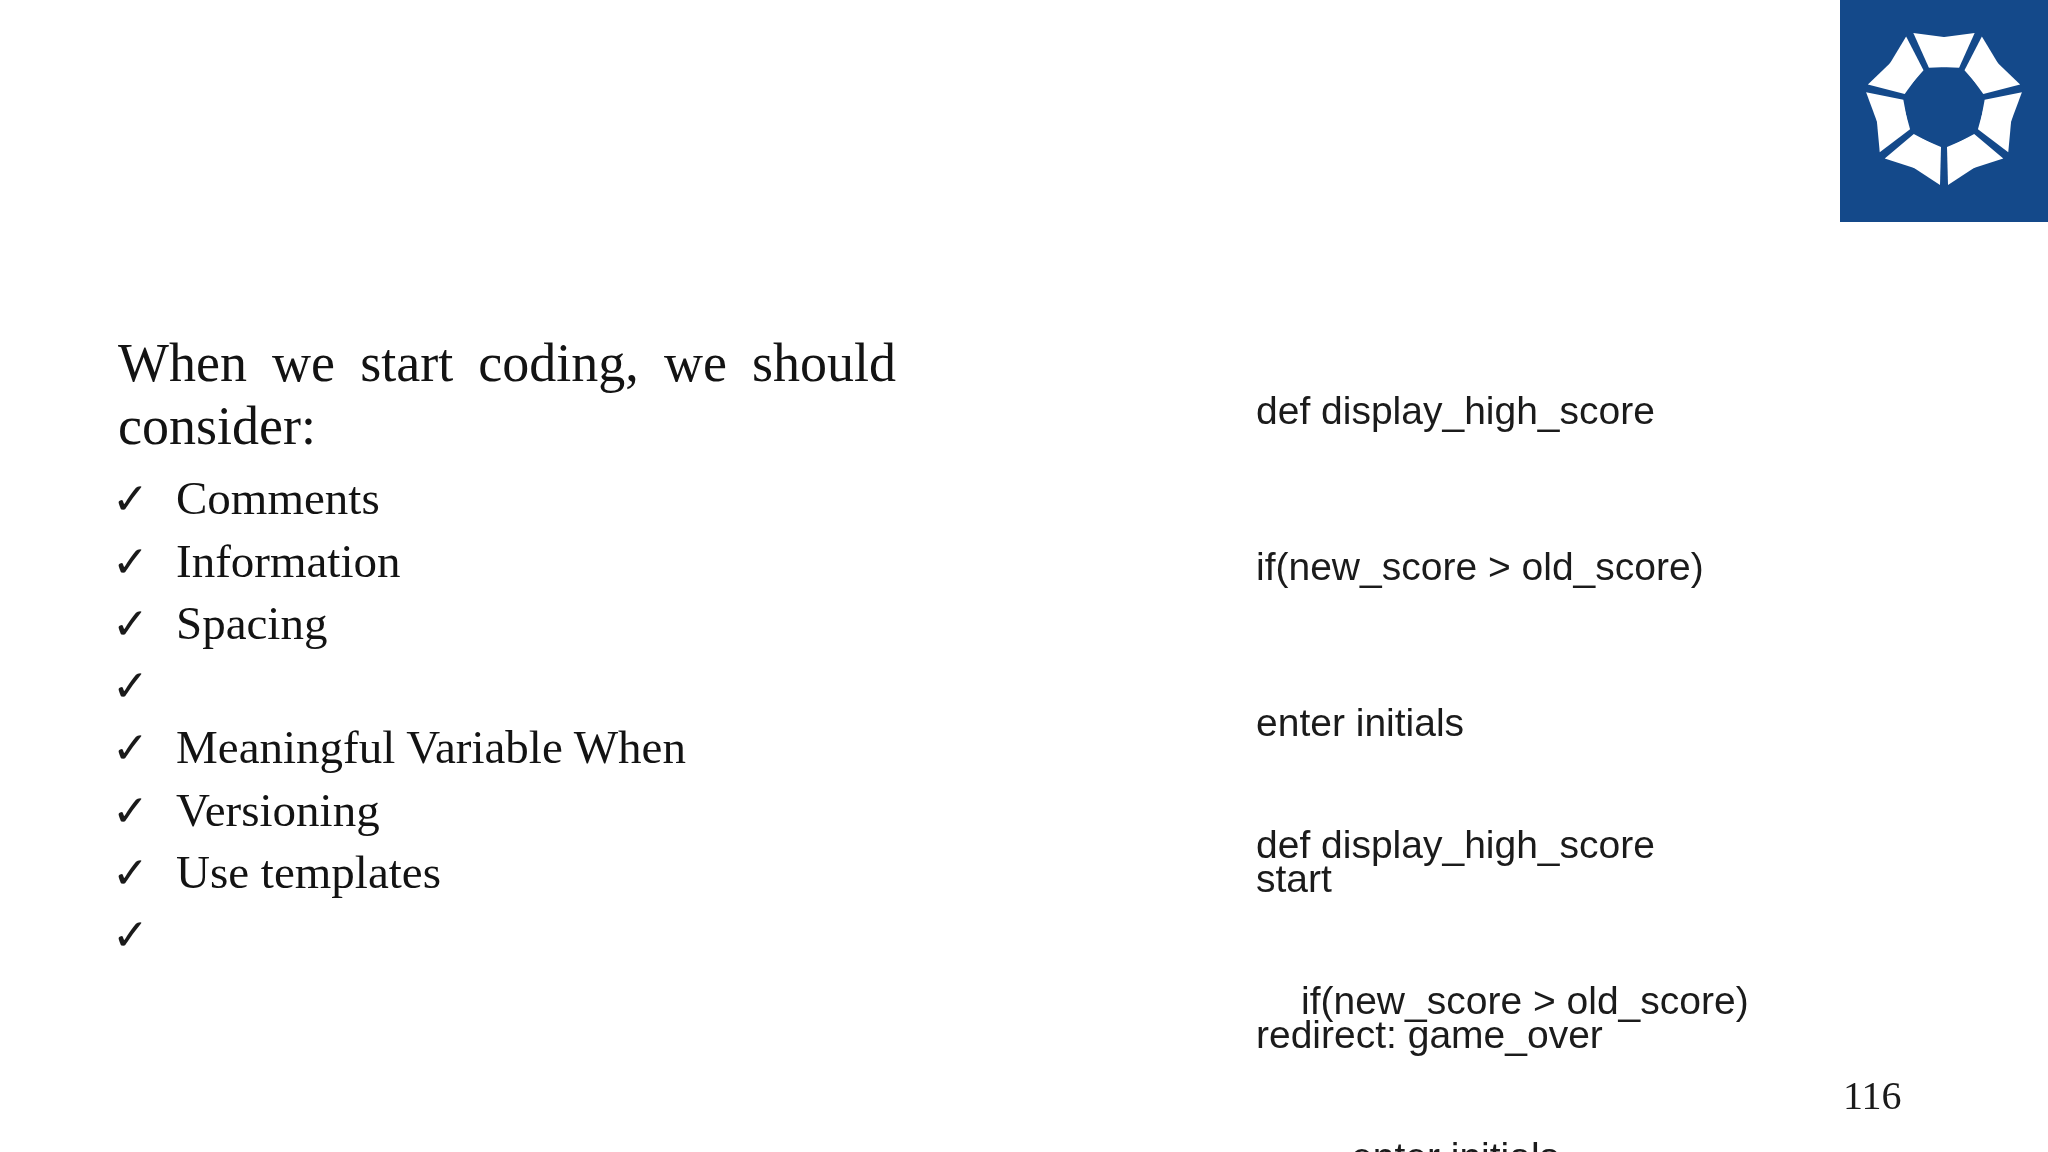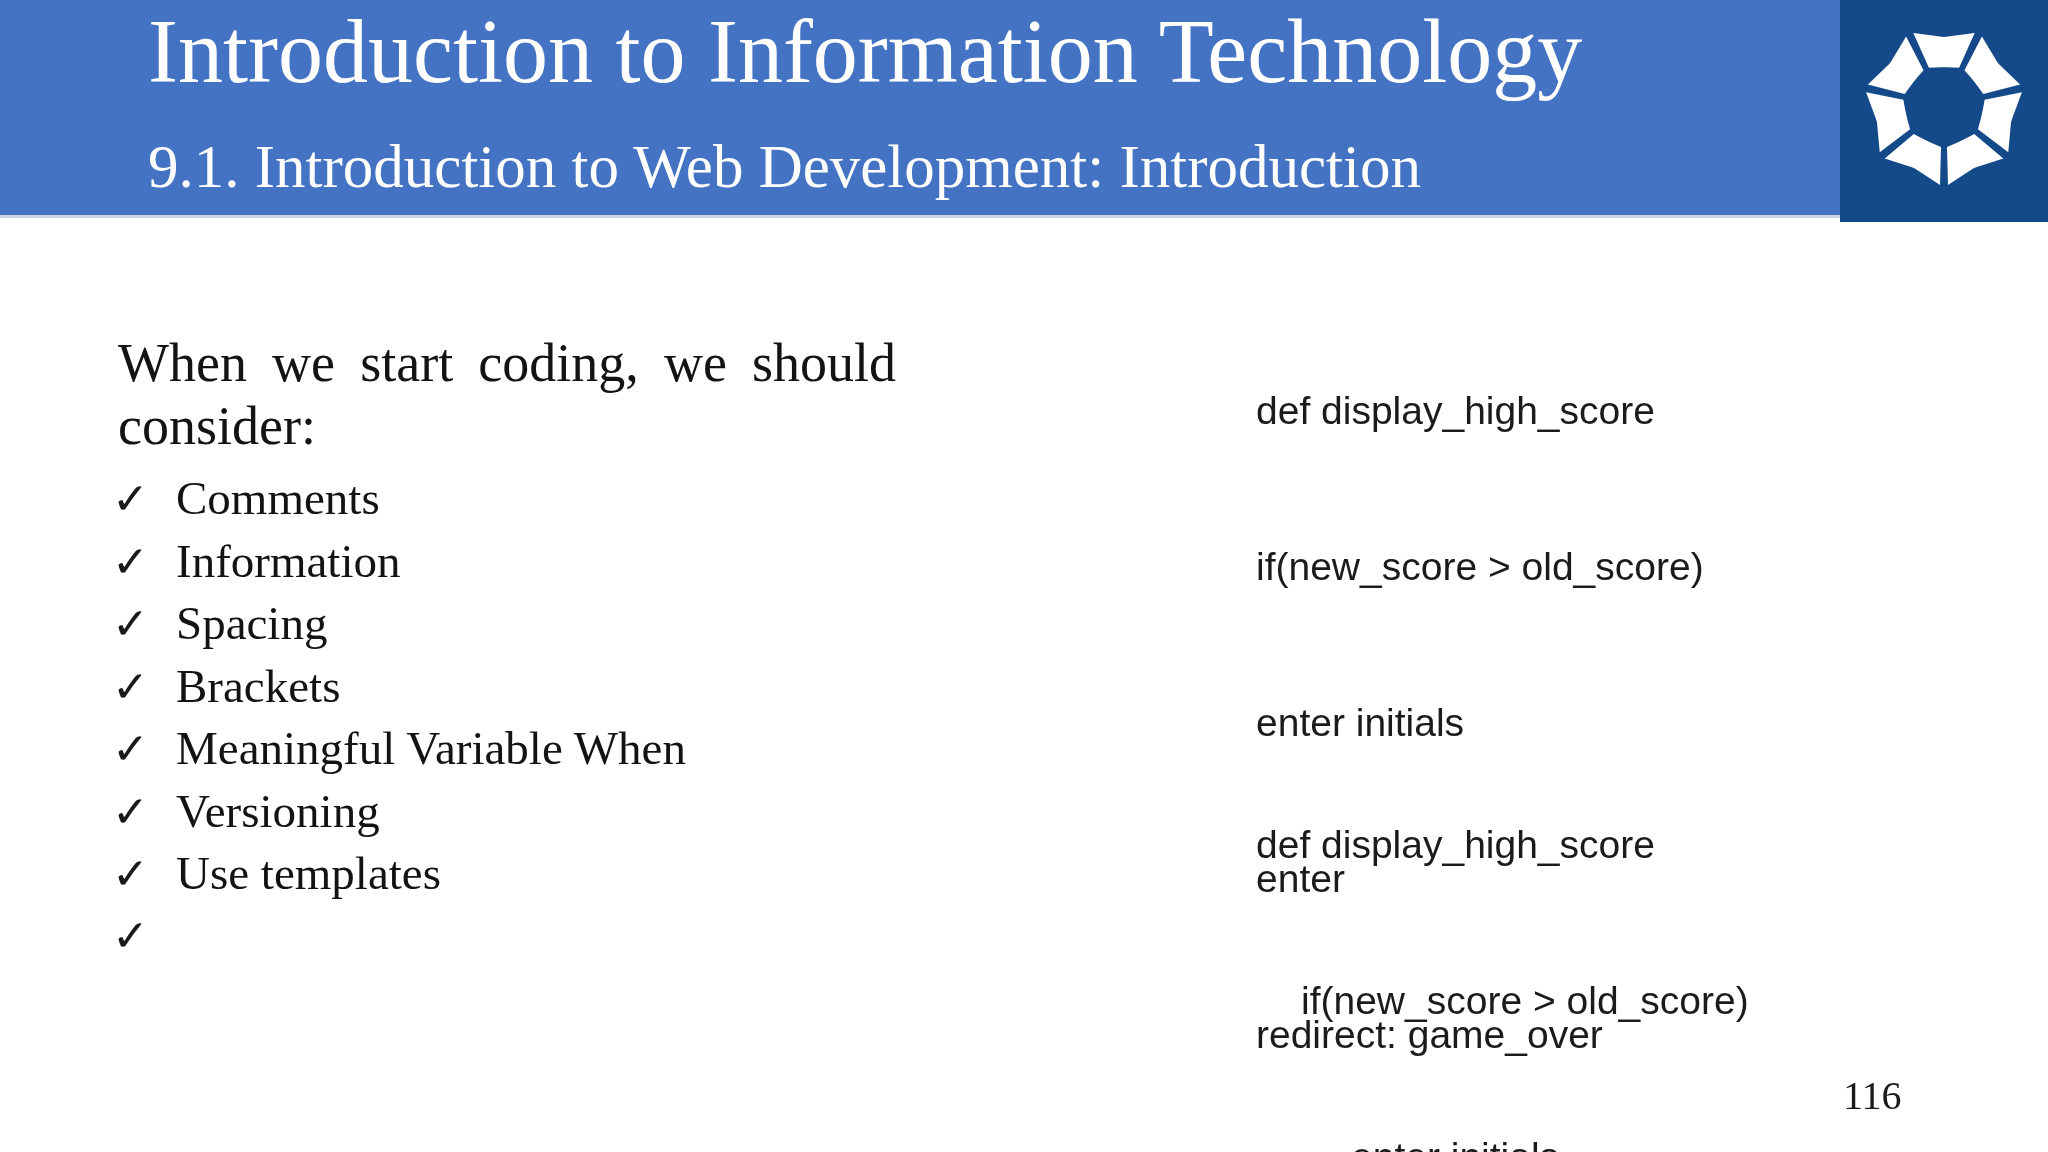--- a/index.html
+++ b/index.html
@@ -110,24 +110,20 @@
     line-height: 48px;
     color: #1a1a1a;
     font-family: Liberation Serif, serif;
   }
 </style>
 </head>
 <body>
 
 <div class="slide">
 
-  <div class="banner">
-    <div class="banner-title">Introduction to Information Technology</div>
-    <div class="banner-subtitle">9.1. Introduction to Web Development: Introduction</div>
-  </div>
 
   <div class="logo-box">
     <svg viewBox="0 0 208 222" aria-hidden="true">
       <defs>
         <g id="book">
           <path d="M -3 -13 L -31 -25 L -36 4 L -4 25 Z" fill="#ffffff"></path>
           <path d="M 3 -13 L 31 -25 L 36 4 L 4 25 Z" fill="#ffffff"></path>
         </g>
       </defs>
       <use href="#book" transform="rotate(0,104,106) translate(104,160)"></use>
@@ -150,21 +146,20 @@
     <li>
       <span class="check">✓</span>
       <span>Information</span>
     </li>
     <li>
       <span class="check">✓</span>
       <span>Spacing</span>
     </li>
     <li>
       <span class="check">✓</span>
-      <span>Brackets</span>
     </li>
     <li>
       <span class="check">✓</span>
       <span>Meaningful Variable When</span>
     </li>
     <li>
       <span class="check">✓</span>
       <span>Versioning</span>
     </li>
     <li>
@@ -173,21 +168,21 @@
     </li>
     <li>
       <span class="check">✓</span>
     </li>
   </ul>
 
   <div class="code-block code-block-1">
     <div class="code-line ind-0">def display_high_score</div>
     <div class="code-line ind-0">if(new_score &gt; old_score)</div>
     <div class="code-line ind-0">enter initials</div>
-    <div class="code-line ind-0">enter</div>
+    <div class="code-line ind-0">start</div>
     <div class="code-line ind-0">redirect: game_over</div>
     
     
   </div>
 
   <div class="code-block code-block-2">
     <div class="code-line ind-0">def display_high_score</div>
     <div class="code-line ind-1">if(new_score &gt; old_score)</div>
     <div class="code-line ind-2">enter initials</div>
     

